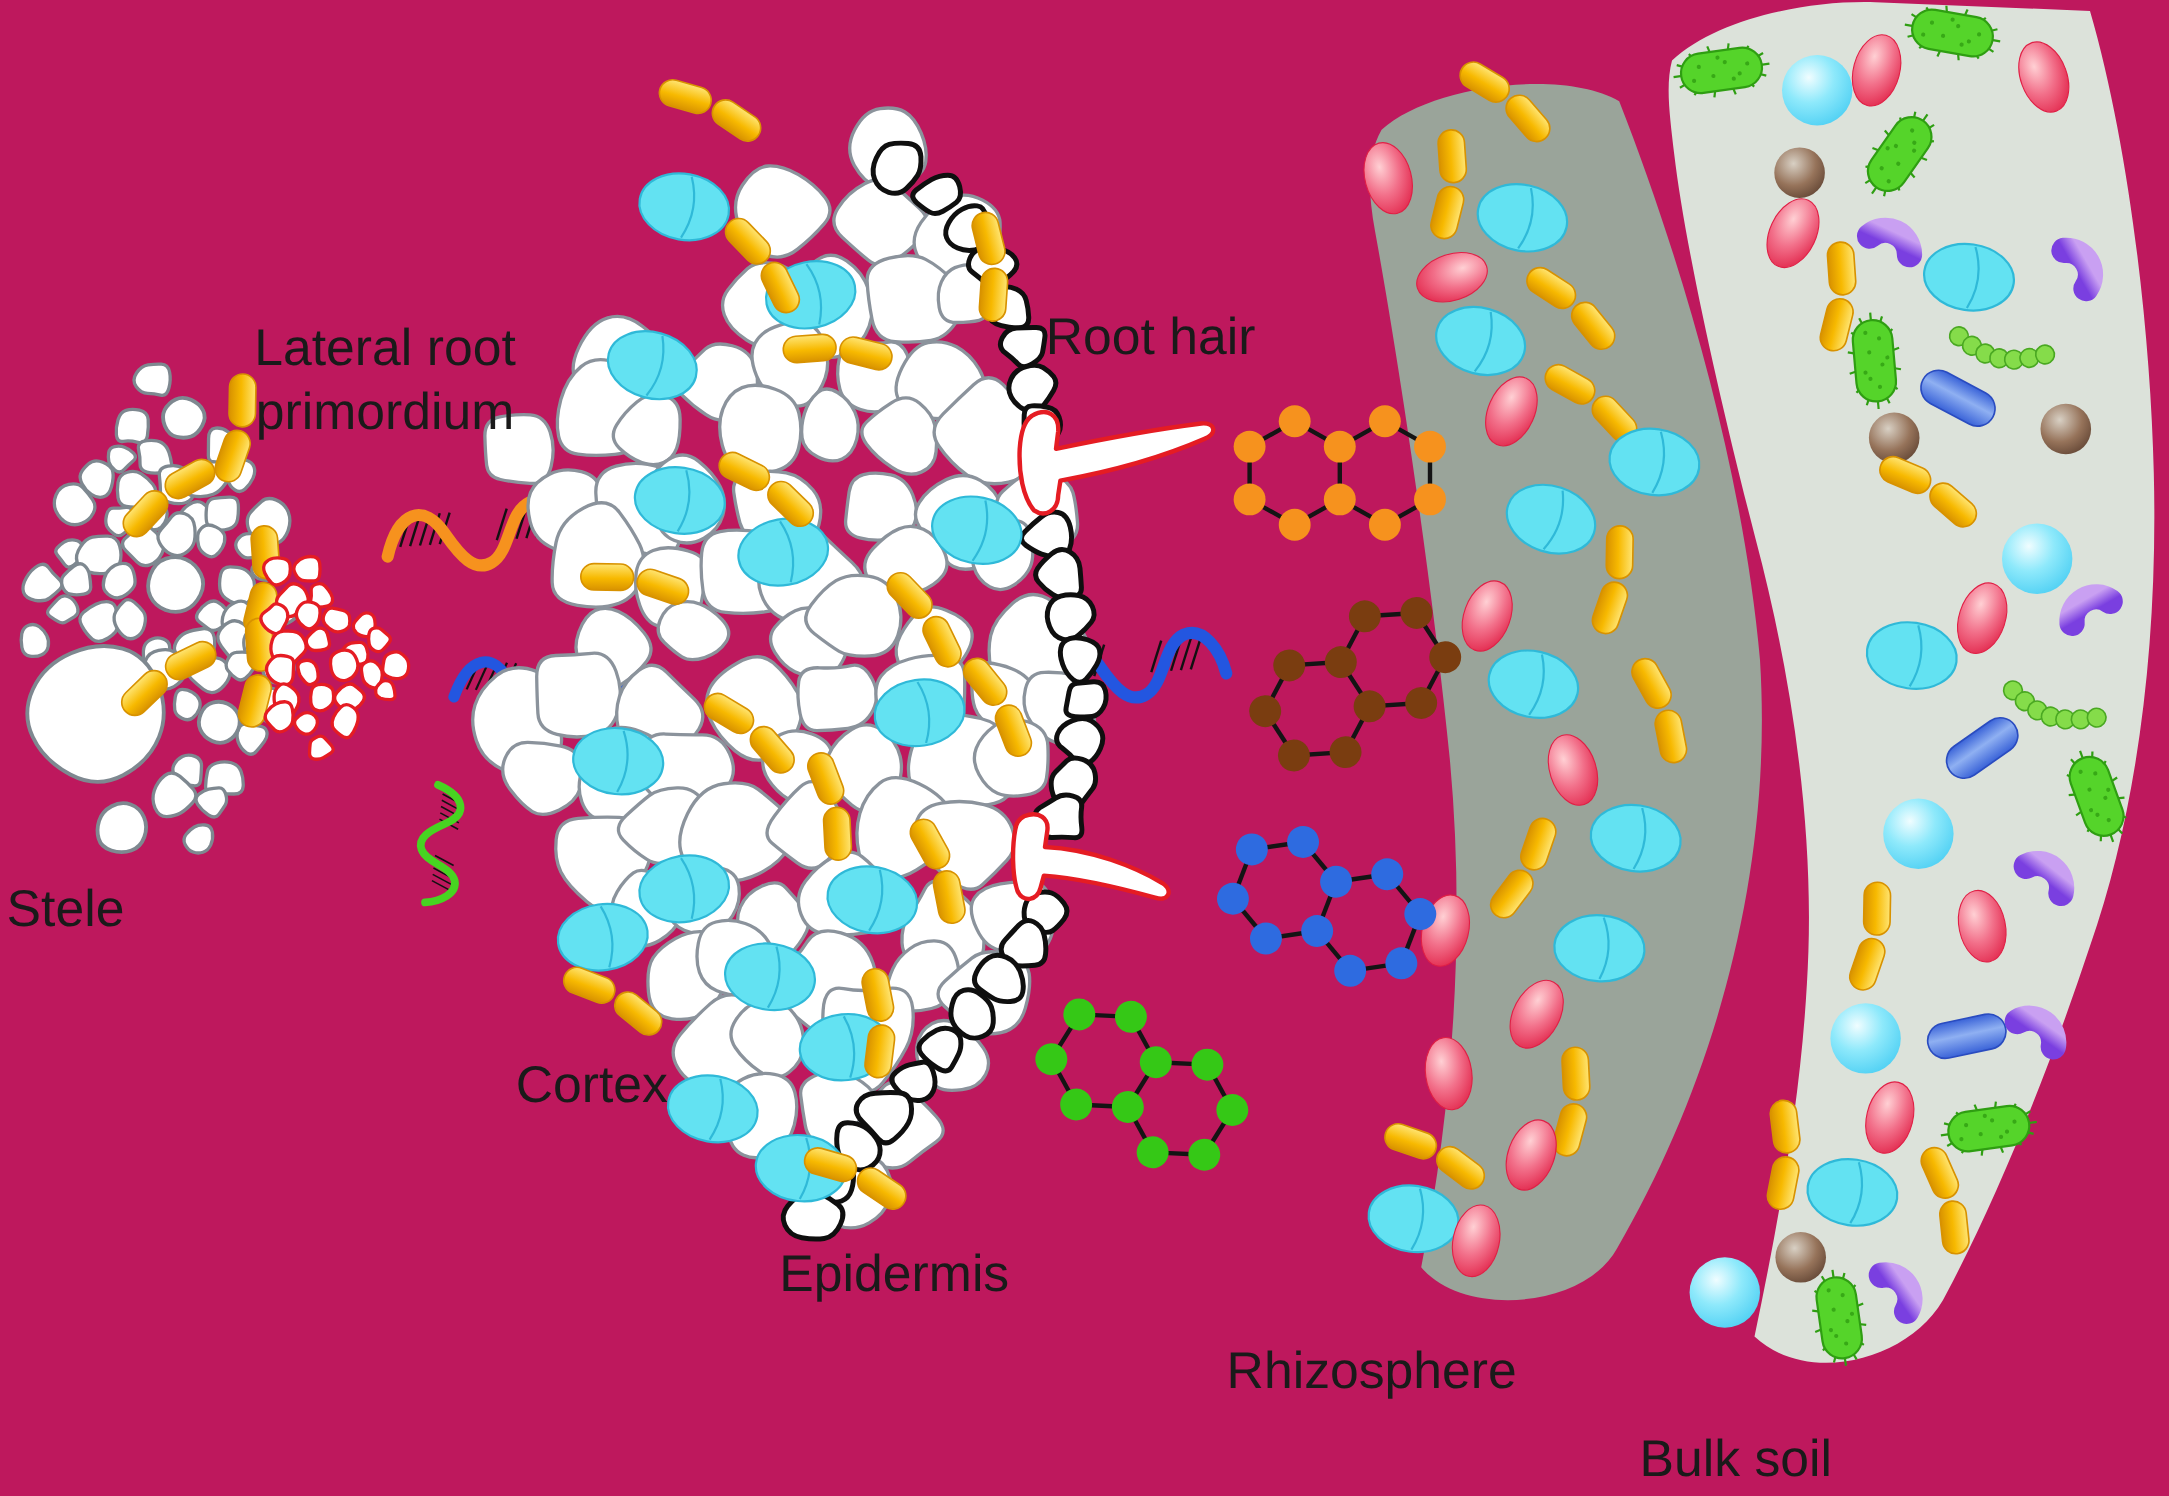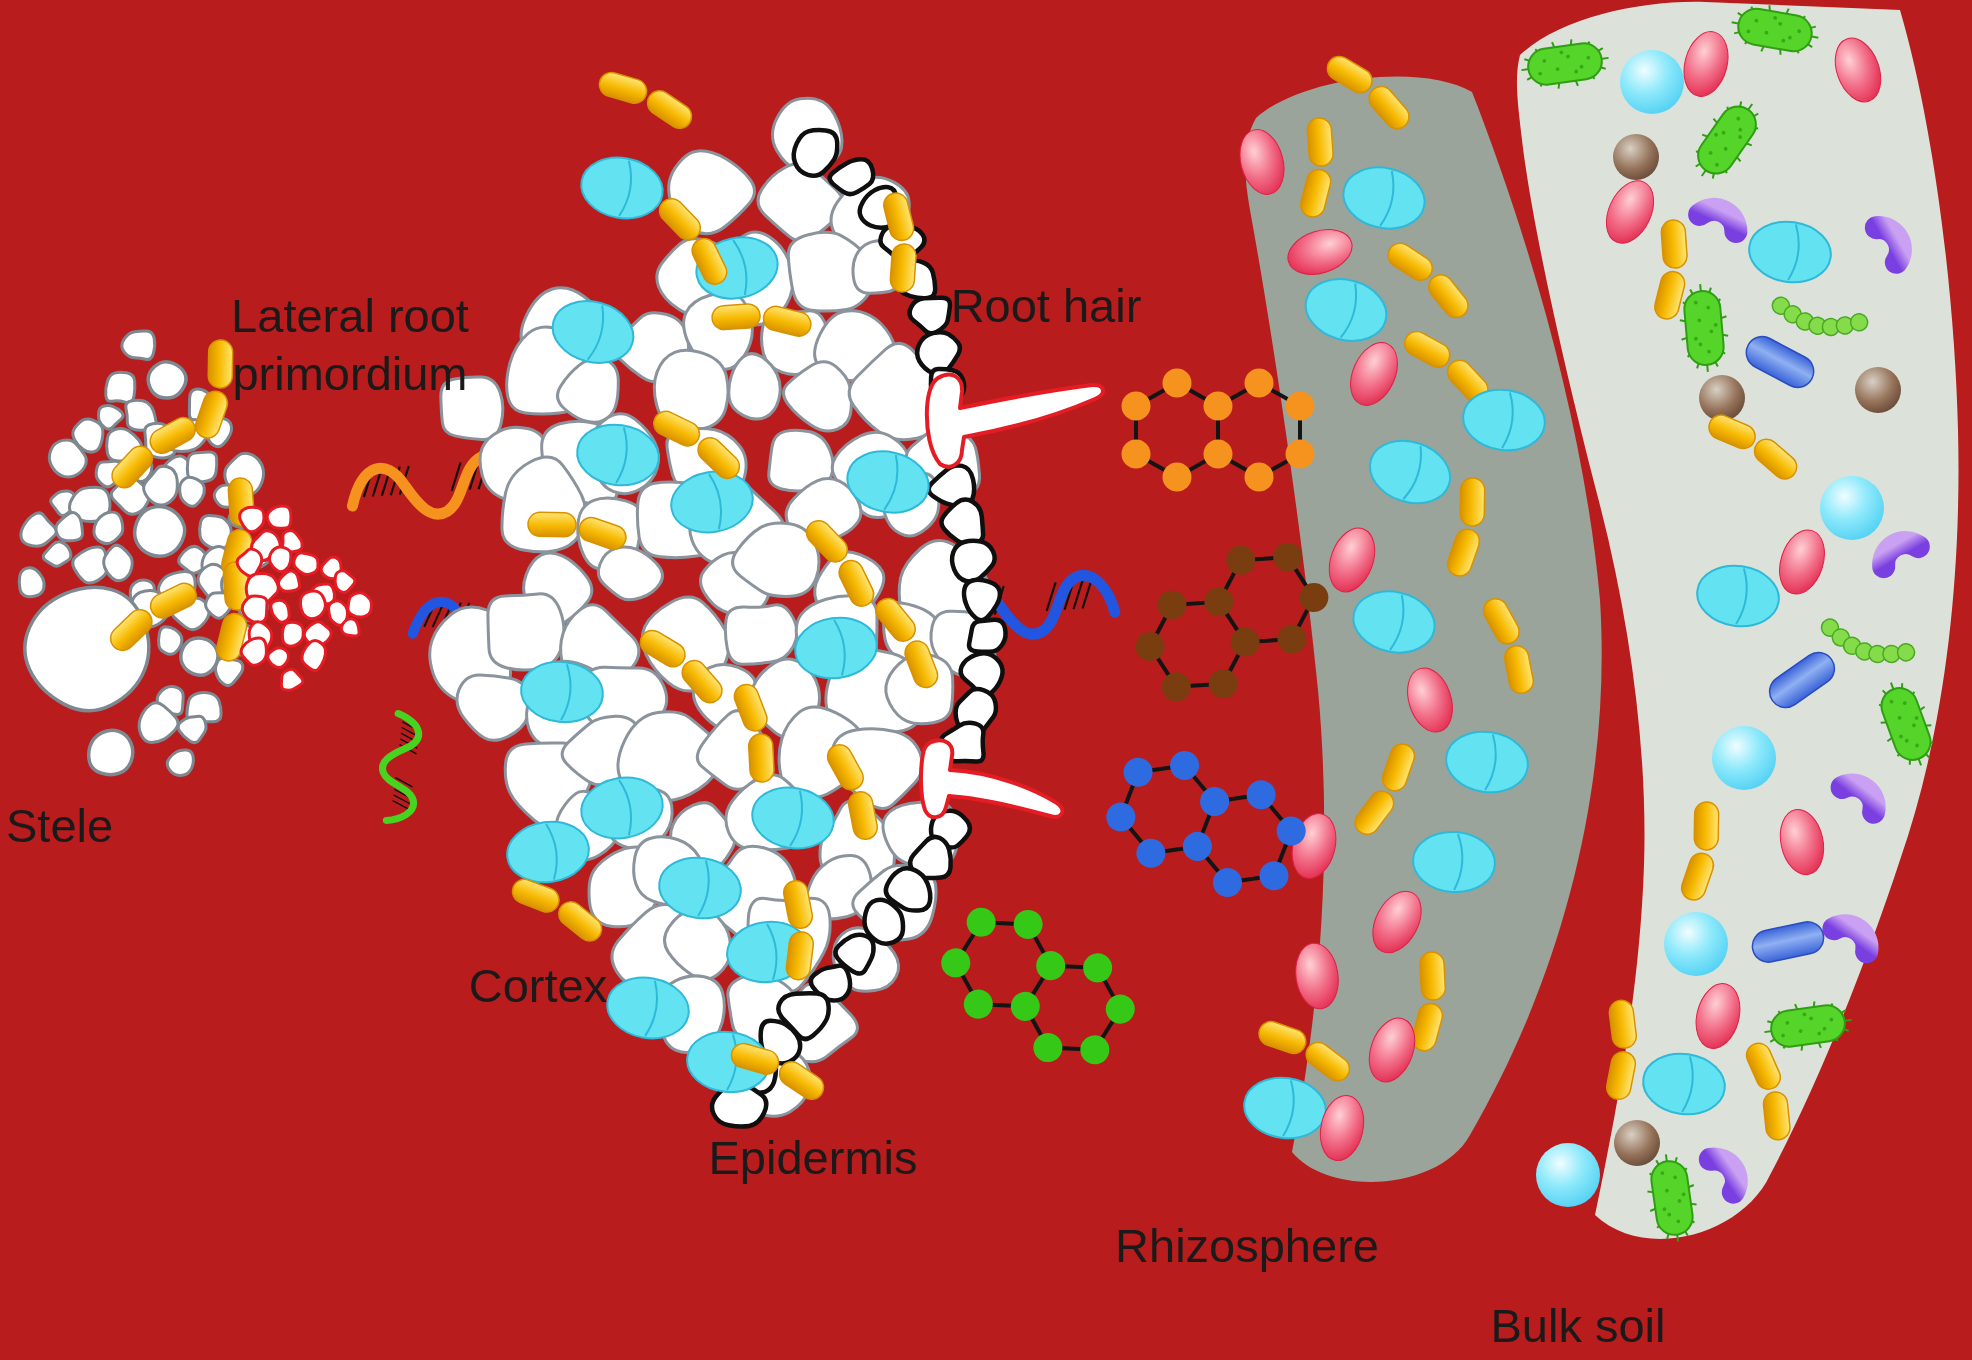--- a/index.html
+++ b/index.html
@@ -1,16 +1,16 @@
 <!DOCTYPE html>
 <html><head>
 <meta charset="utf-8">
 <style>
   html,body{margin:0;padding:0;background:#ffffff;}
-  #stage{width:1972px;height:1360px;position:relative;background:#b91c1c;overflow:hidden;}
+  #stage{width:1972px;height:1360px;position:relative;background:#be185d;overflow:hidden;}
   svg{display:block;}
   .lbl{font-family:"Liberation Sans", sans-serif;font-size:47px;fill:#1a1a1a;}
 </style>
 </head>
 <body>
 
 <div id="stage">
 <svg id="scene" width="1972" height="1360" viewBox="0 0 1972 1360">
   <defs id="defs">
         <radialGradient id="gRed" cx="0.38" cy="0.32" r="0.8">

